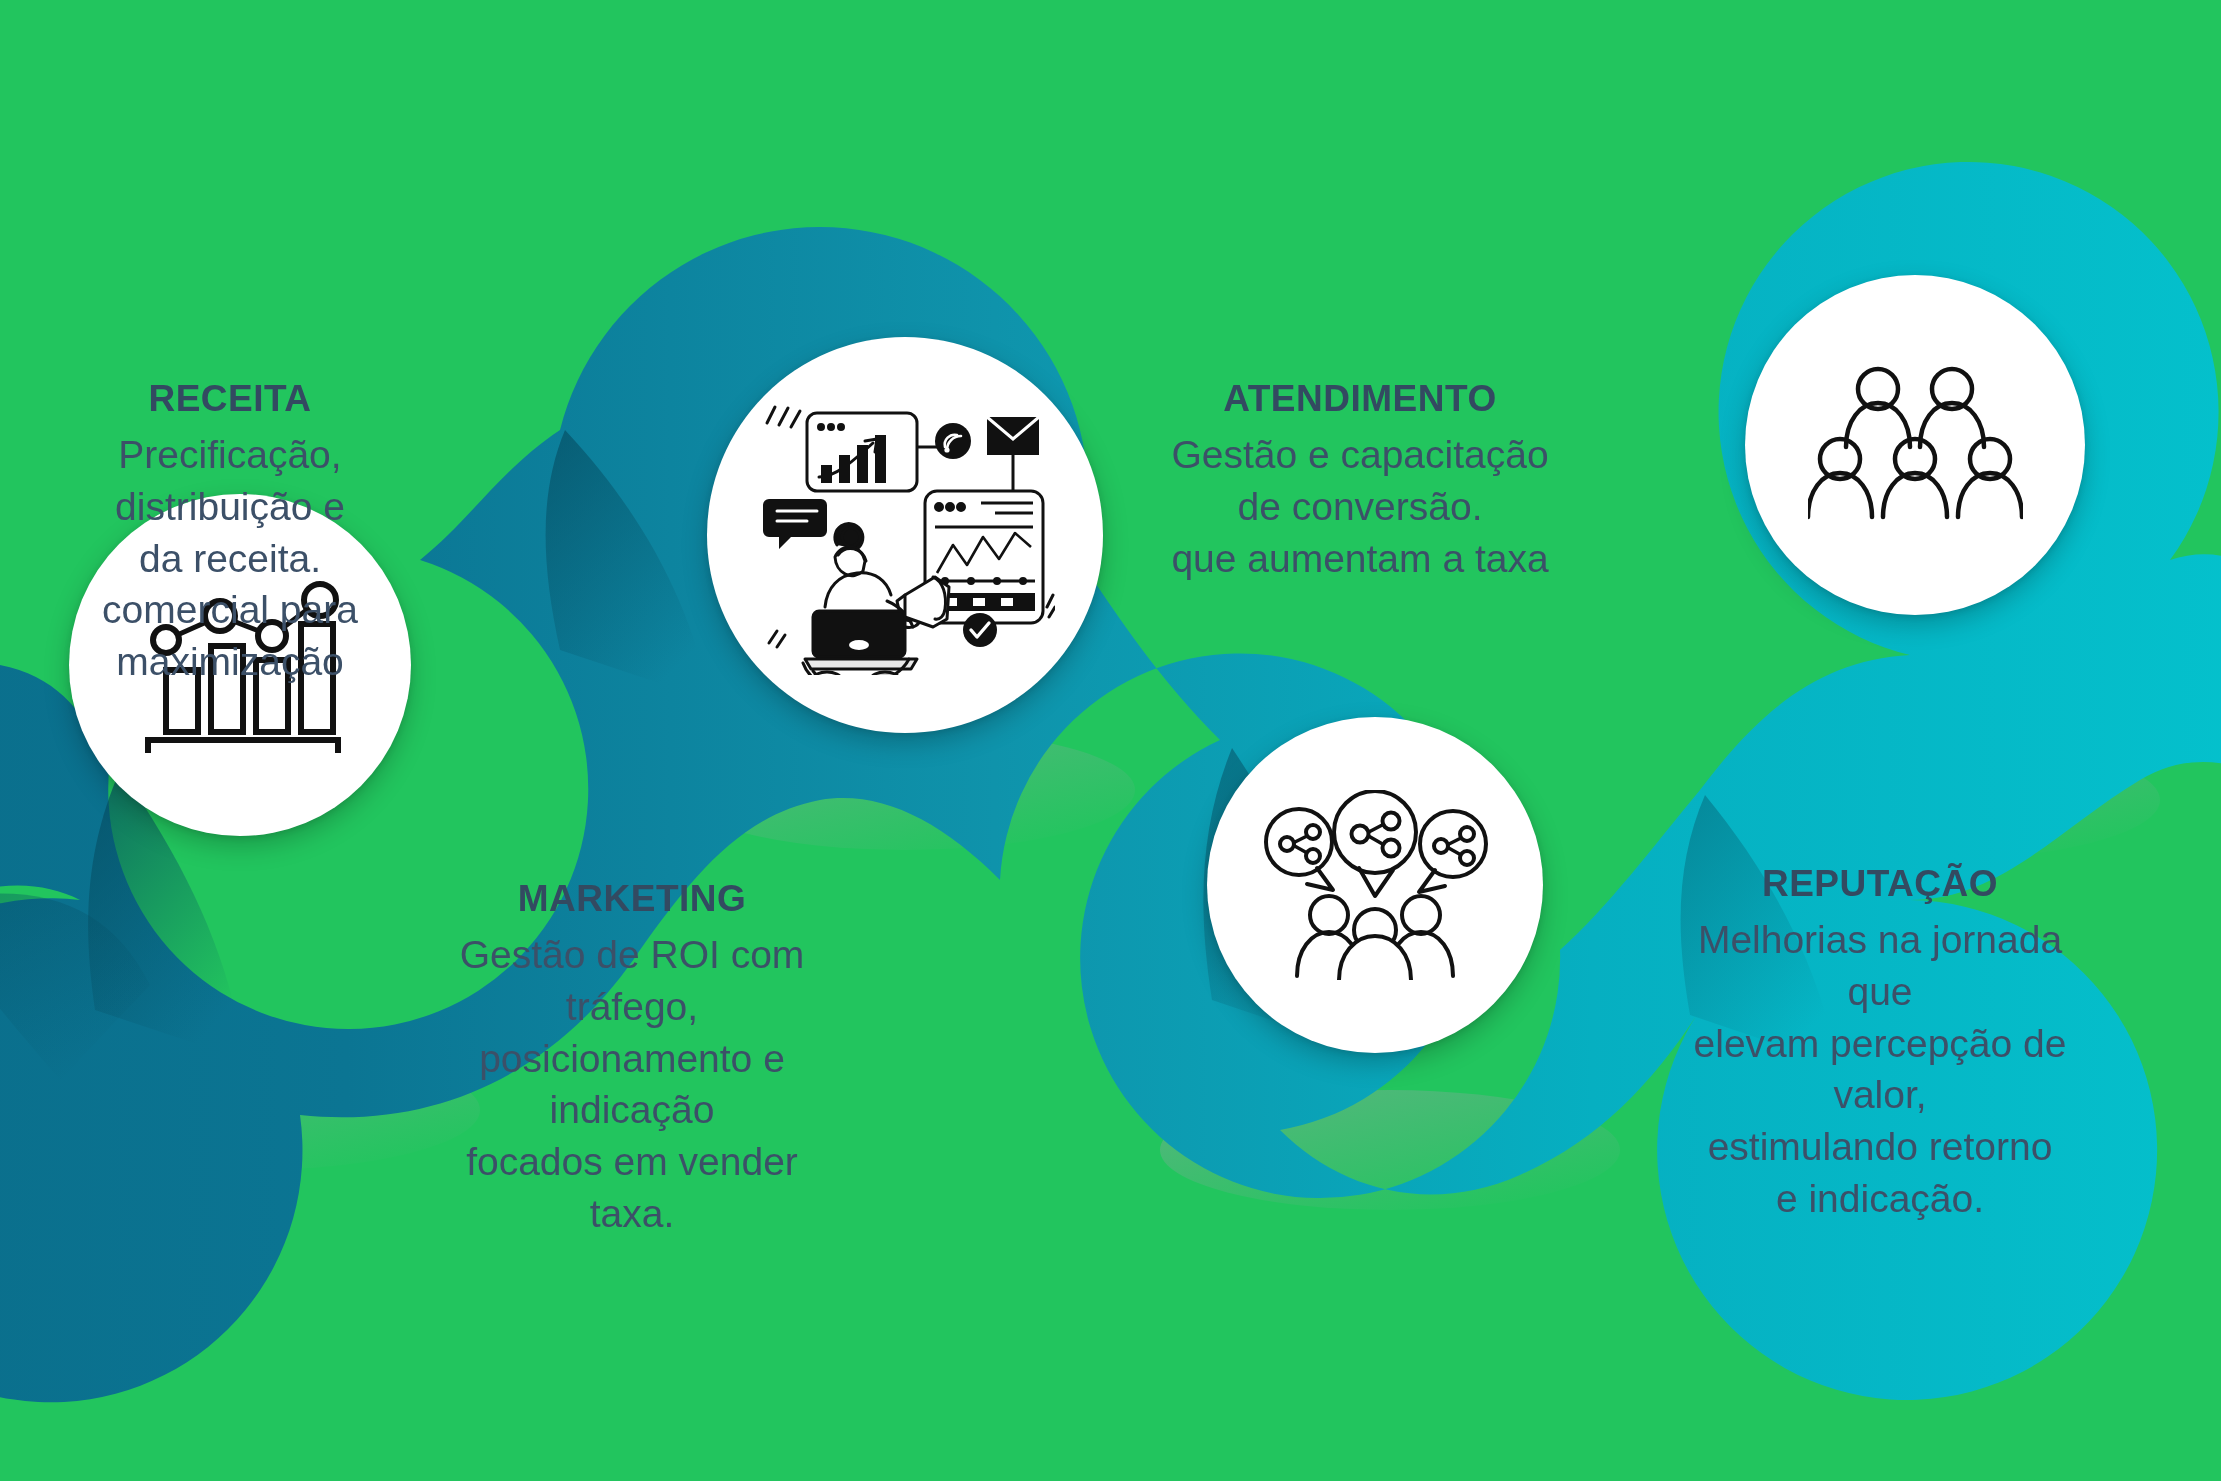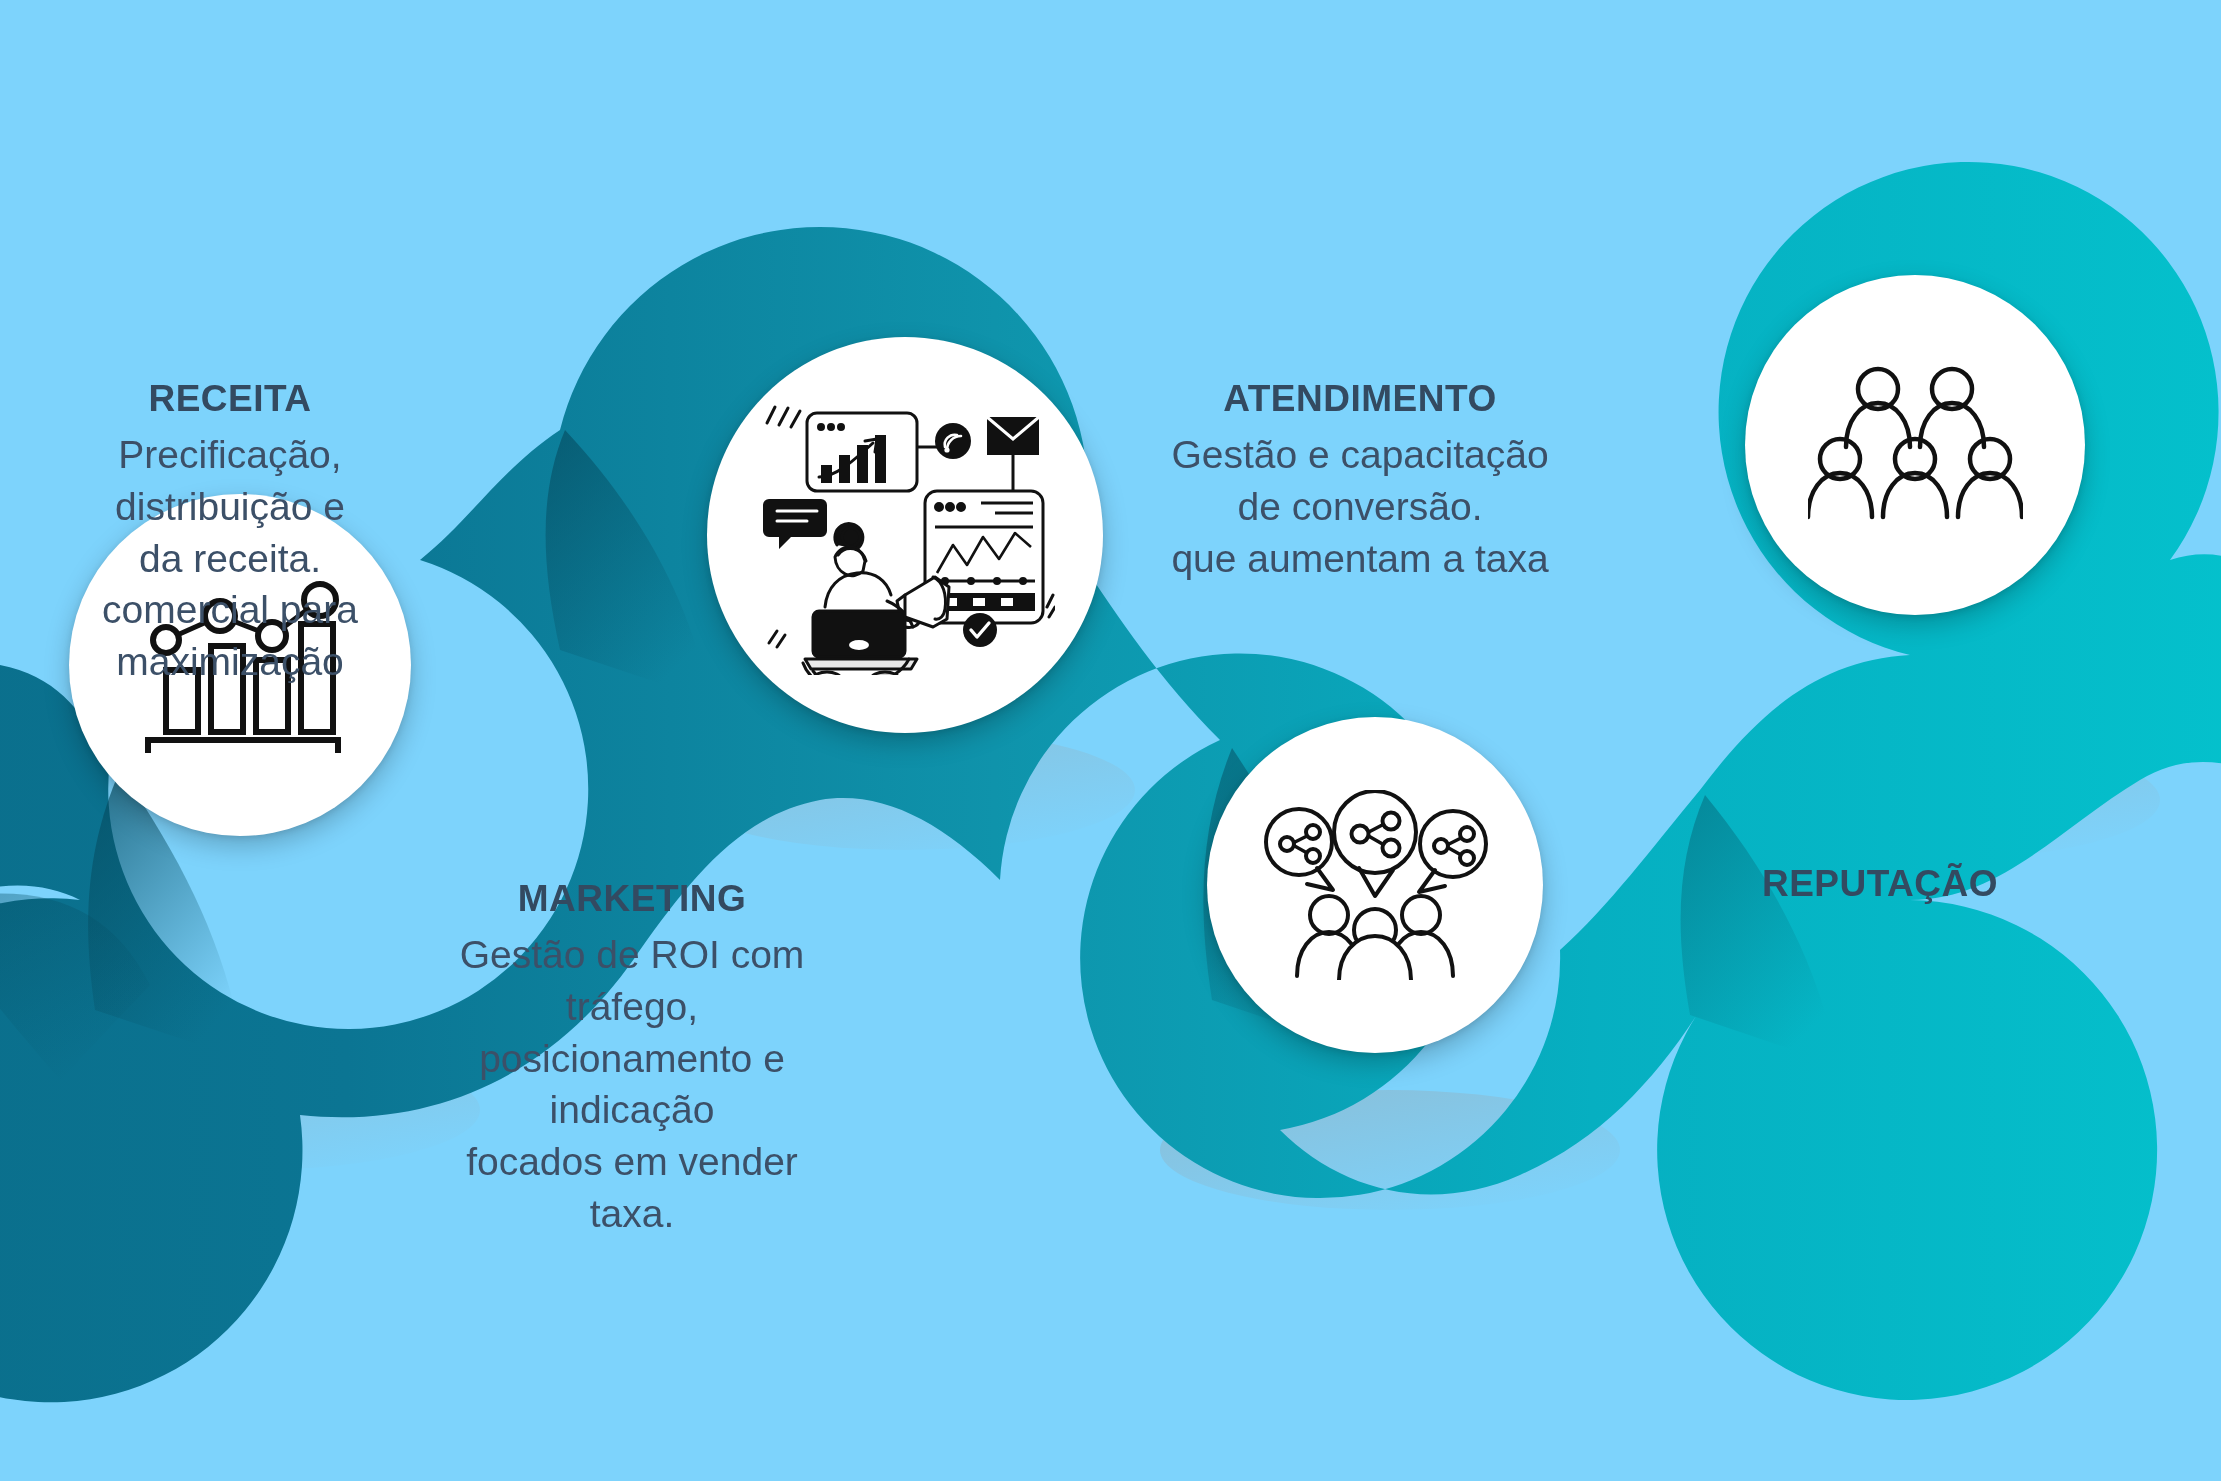--- a/index.html
+++ b/index.html
@@ -1,20 +1,20 @@
 <!DOCTYPE html>
 <html><head>
 <meta charset="utf-8">
 <style>
   html,body{margin:0;padding:0;background:#ffffff;}
   body{
     width:2221px;height:1481px;overflow:hidden;position:relative;
     font-family:"Liberation Sans", sans-serif;
   }
-  #stage{position:absolute;left:0;top:0;width:2221px;height:1481px;background:#7dd3fc;}
+  #stage{position:absolute;left:0;top:0;width:2221px;height:1481px;background:#22c55e;}
   .ribbon-layer{position:absolute;left:0;top:0;width:2221px;height:1481px;}
   .nodes{position:absolute;left:0;top:0;width:2221px;height:1481px;}
 
   
   .node{position:absolute;border-radius:50%;}
   .node .ring{
     position:absolute;left:0;top:0;right:0;bottom:0;border-radius:50%;
   }
   .node .disc{
     position:absolute;border-radius:50%;background:#ffffff;
@@ -354,15 +354,21 @@
     <div class="title">ATENDIMENTO</div>
     <div class="desc">
       <div>Gestão e capacitação</div>
       <div>de conversão.</div>
       <div>que aumentam a taxa</div>
     </div>
   </div>
 
   <div class="block" id="blk-reput">
     <div class="title">REPUTAÇÃO</div>
+    <div class="desc">
+      <div>Melhorias na jornada que</div>
+      <div>elevam percepção de valor,</div>
+      <div>estimulando retorno</div>
+      <div>e indicação.</div>
+    </div>
   </div>
 
 </div>
 
 </body></html>

